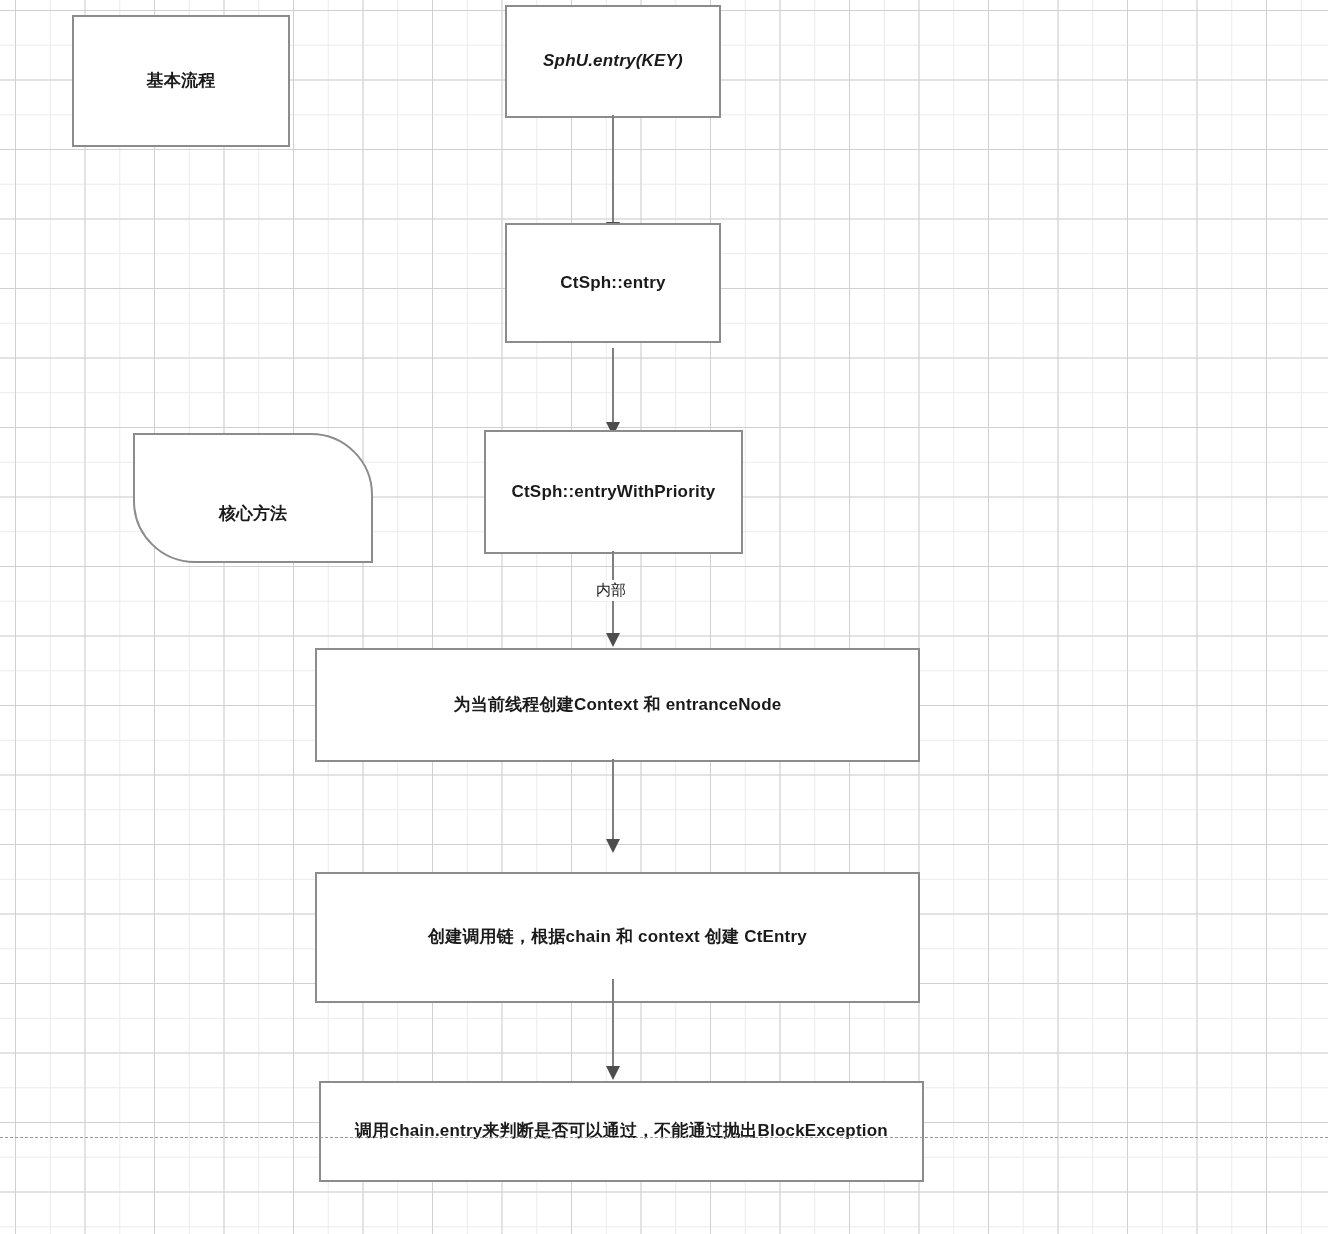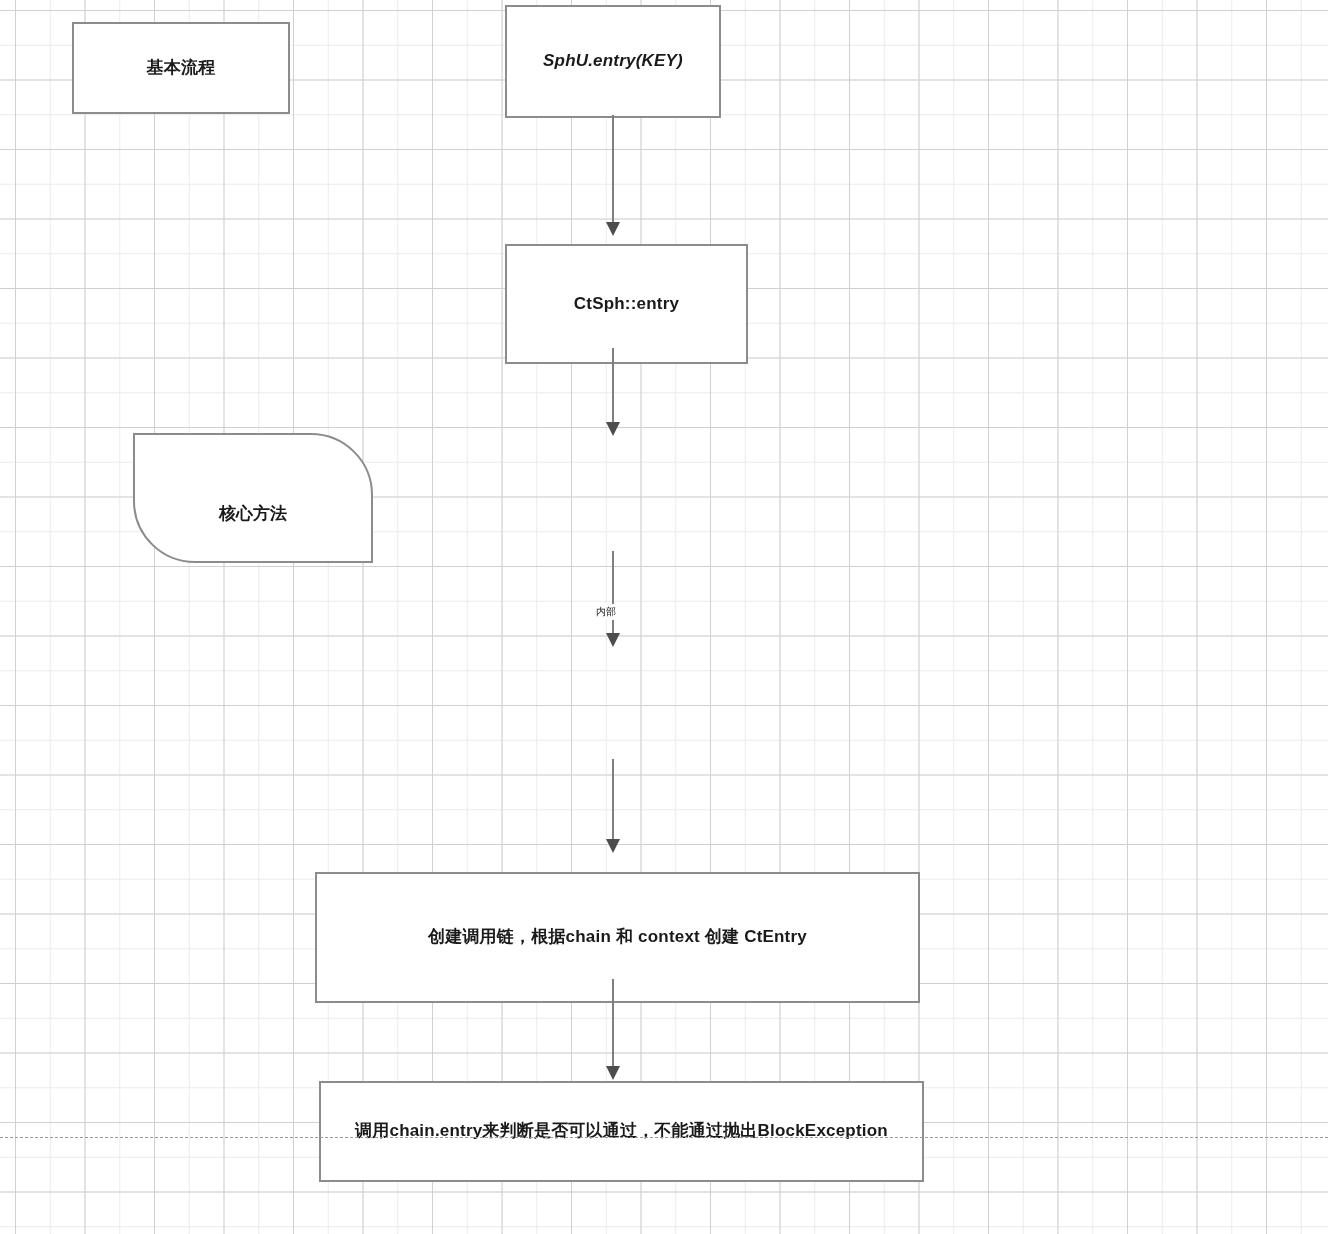--- a/index.html
+++ b/index.html
@@ -60,74 +60,79 @@
     font-weight: 700;
     color: #1a1a1a;
     line-height: 1.3;
     margin-top: 33px;
   }
   .connector {
     position: absolute;
   }
   .edge-label {
     position: absolute;
-    font-size: 10px;
+    font-size: 15px;
     font-weight: 400;
     color: #1a1a1a;
     background: #ffffff;
     padding: 1px 4px;
     white-space: nowrap;
-    margin-top: 24px;
   }
   .pagebreak {
     position: absolute;
     left: 0;
     width: 1328px;
     height: 0;
     border-top: 1px dashed #9a9a9a;
   }
 </style>
 </head>
 <body>
 
 <div id="canvas">
 
-  <div class="node" style="left:72px; top:22px; width:218px; height:92px;">
+  <div class="node" style="left:72px; top:15px; width:218px; height:132px;">
     <span class="lbl">基本流程</span>
   </div>
 
   <div class="shape-core" style="left:133px; top:433px; width:240px; height:130px;">
     <span class="lbl">核心方法</span>
   </div>
 
   <div class="node" style="left:505px; top:5px; width:216px; height:113px;font-style:italic;">
     <span class="lbl">SphU.entry(KEY)</span>
   </div>
 
   <svg class="connector" style="left:590px; top:115px; width:50px; height:125px;" viewBox="0 0 50 125">
     <line x1="23" y1="0" x2="23" y2="110" stroke="#7f7f7f" stroke-width="2"></line>
     <polygon points="23,121 16,107 30,107" fill="#4d4d4d"></polygon>
   </svg>
 
-  <div class="node" style="left:505px; top:244px; width:243px; height:120px;">
+  <div class="node" style="left:505px; top:223px; width:216px; height:120px;">
     <span class="lbl">CtSph::entry</span>
   </div>
 
   <svg class="connector" style="left:590px; top:348px; width:50px; height:92px;" viewBox="0 0 50 92">
     <line x1="23" y1="0" x2="23" y2="77" stroke="#7f7f7f" stroke-width="2"></line>
     <polygon points="23,88 16,74 30,74" fill="#4d4d4d"></polygon>
   </svg>
 
+  <div class="node" style="left:484px; top:430px; width:259px; height:124px;">
+    <span class="lbl">CtSph::entryWithPriority</span>
+  </div>
 
   <svg class="connector" style="left:590px; top:551px; width:50px; height:100px;" viewBox="0 0 50 100">
     <line x1="23" y1="0" x2="23" y2="85" stroke="#7f7f7f" stroke-width="2"></line>
     <polygon points="23,96 16,82 30,82" fill="#4d4d4d"></polygon>
   </svg>
   <span class="edge-label" style="left:592px; top:580px;">内部</span>
 
+  <div class="node" style="left:315px; top:648px; width:605px; height:114px;">
+    <span class="lbl">为当前线程创建Context 和 entranceNode</span>
+  </div>
 
   <svg class="connector" style="left:590px; top:759px; width:50px; height:98px;" viewBox="0 0 50 98">
     <line x1="23" y1="0" x2="23" y2="83" stroke="#7f7f7f" stroke-width="2"></line>
     <polygon points="23,94 16,80 30,80" fill="#4d4d4d"></polygon>
   </svg>
 
   <div class="node" style="left:315px; top:851px; width:605px; height:131px;margin-top:21px;">
     <span class="lbl">创建调用链，根据chain 和 context 创建 CtEntry</span>
   </div>
 

